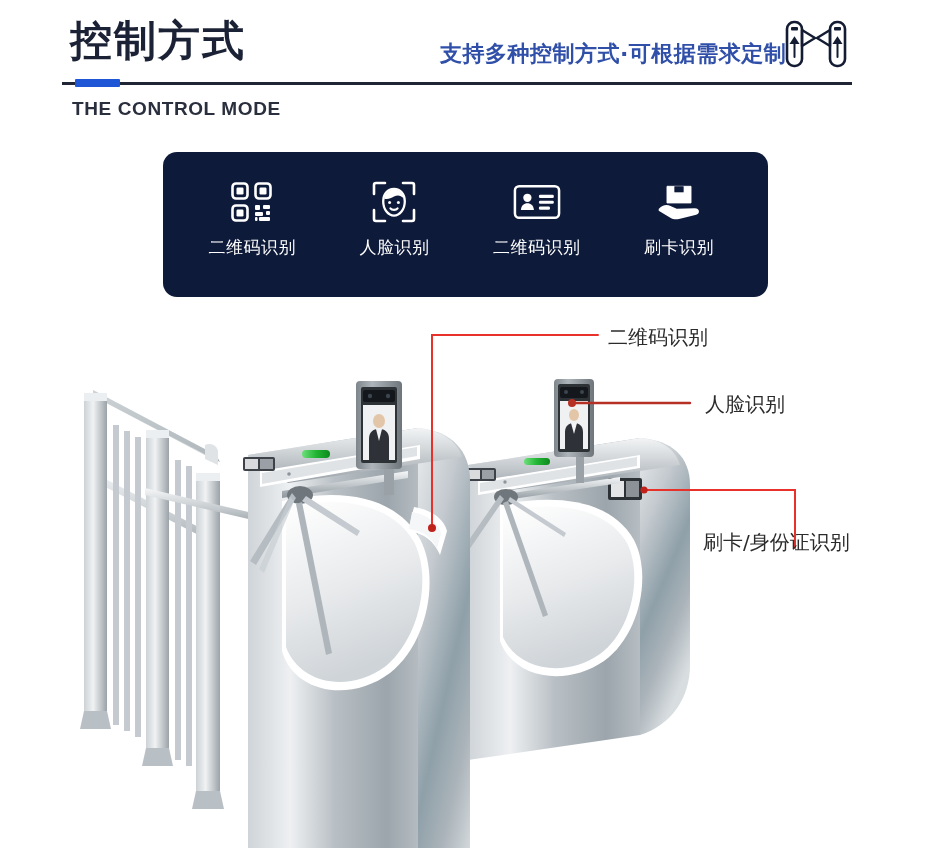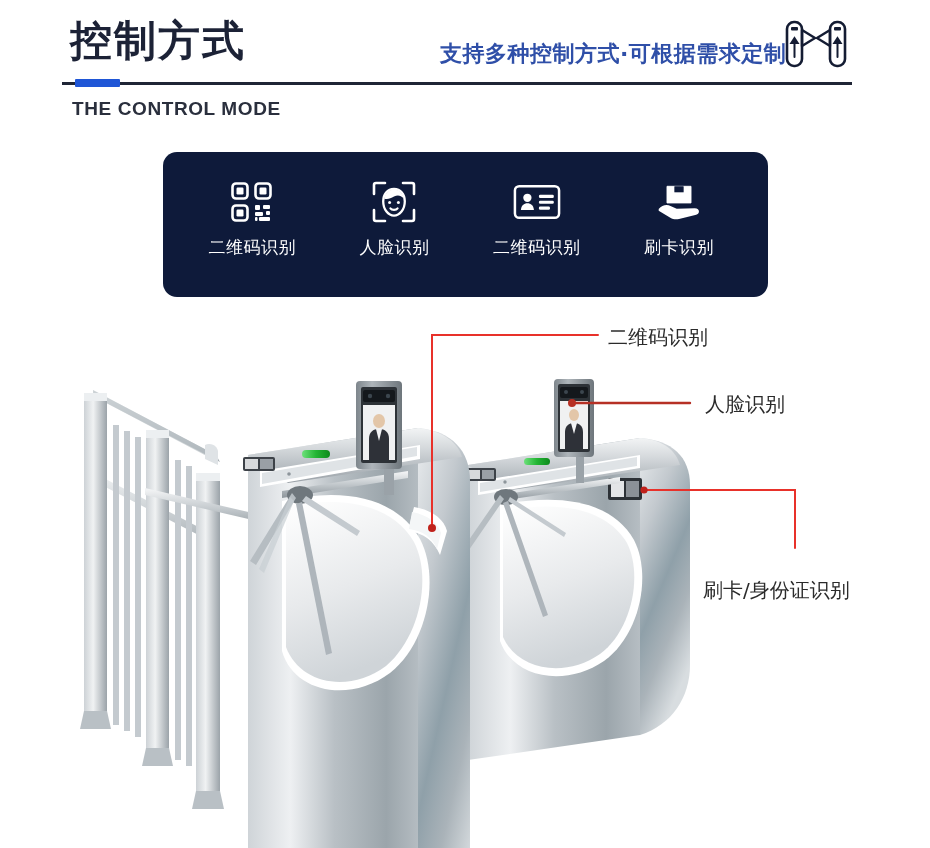--- a/index.html
+++ b/index.html
@@ -55,21 +55,21 @@
   .photo { position: absolute; left: 0; top: 305px; width: 930px; height: 543px; background: #fff; }
   .photo svg { display: block; }
 
   
   .callout {
     position: absolute; color: #2b2b2b; white-space: nowrap;
     font-family: "DejaVu Sans", "Liberation Sans", sans-serif;
   }
   .callout-qr   { left: 608px; top: 324px; font-size: 20px; }
   .callout-face { left: 705px; top: 391px; font-size: 20px; }
-  .callout-card { left: 703px; top: 529px; font-size: 20px; margin-top: 48px; }
+  .callout-card { left: 703px; top: 529px; font-size: 20px; }
 </style>
 </head>
 <body>
 
 <div class="page">
 
   <div class="header">
 
     <div class="title-cn">控制方式</div>
 

